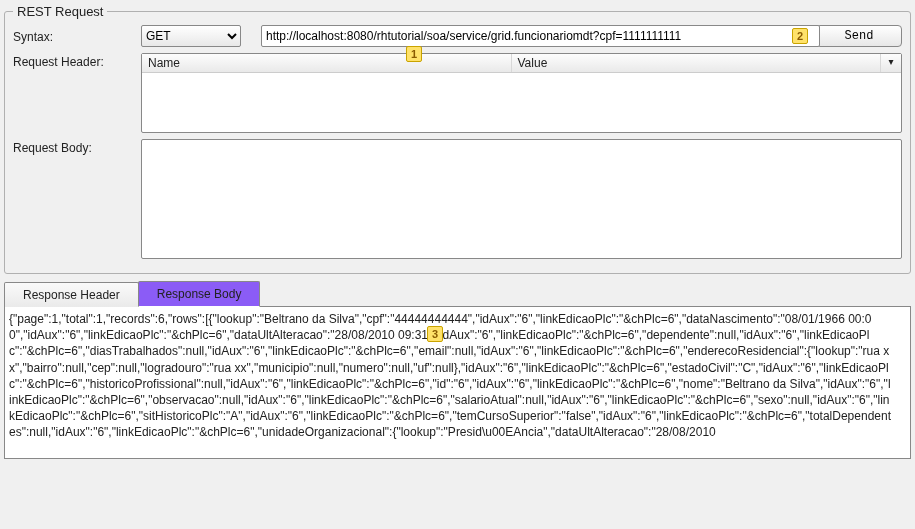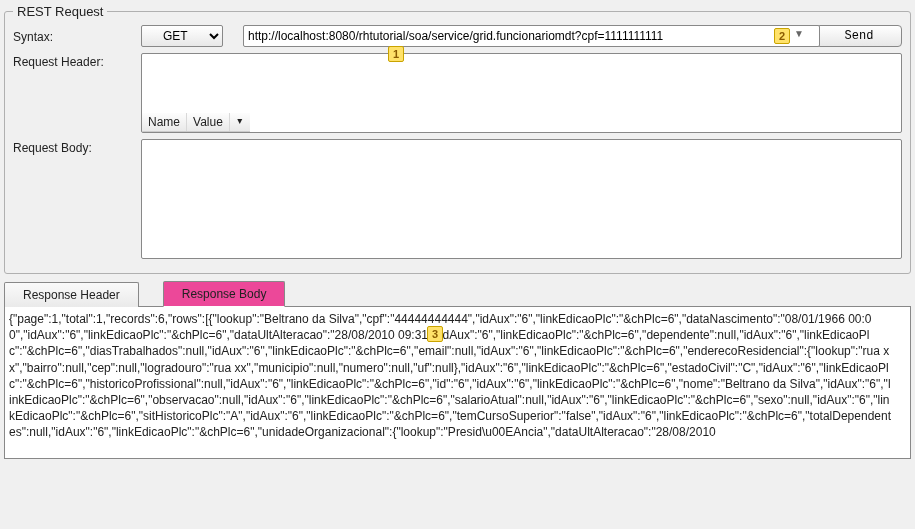--- a/index.html
+++ b/index.html
@@ -18,25 +18,25 @@
     padding: 6px 8px 8px 8px;
     background: #f0f0f0;
   }
   legend {
     padding: 0 4px;
     font-size: 13px;
   }
   .row { display: flex; align-items: center; gap: 8px; margin-bottom: 6px; }
   .label { width: 120px; flex-shrink: 0; padding-top:2px;}
   select.method {
-    width: 82px; height: 22px;
+    width: 100px; height: 22px;
     background: linear-gradient(#fff,#e8e8e8);
     border: 1px solid #888; border-radius:2px;
     font-family: inherit; font-size: 12px;
-    padding-left:17px;
+    padding-left:0;
   }
   .url-wrap { position: relative; flex: 1; }
   .url-input {
     width: 100%; height: 22px;
     border: 1px solid #888; border-radius:2px;
     padding: 2px 22px 2px 4px;
     font-family: inherit; font-size: 12px;
     background:#fff;
     margin-left:12px;
   }
@@ -51,21 +51,21 @@
     font-family: Liberation Mono, monospace; font-size: 12px;
   }
   .panel {
     flex: 1;
     border: 1px solid #888;
     background: #fff;
     border-radius:2px;
   }
   .header-table {
     height: 80px;
-    display:flex; flex-direction:row;align-items:flex-end;
+    display:flex; flex-direction:column;
   }
   .header-table .cols {
     display:flex; border-bottom:1px solid #ccc;
     background: linear-gradient(#fdfdfd,#e9e9e9);
     font-size:12px;
   }
   .header-table .cols .col {
     padding:2px 6px;
     flex:1; text-align:left;
     border-right:1px solid #d8d8d8;
@@ -89,23 +89,22 @@
     border:1px solid #888;
     border-bottom:none;
     margin-right:-1px;
     background:linear-gradient(#fafafa,#eaeaea);
     position:relative; top:1px;
     cursor:pointer;
     font-size:12px;
     border-top-left-radius:2px; border-top-right-radius:2px;
   }
   .tab.active {
-    background:#ec4899;
+    background:#8b5cf6;
     border-bottom:1px solid #fff;
-    margin-left:25px;
   }
   .response-area {
     position:relative;
     border:1px solid #888;
     border-top:none;
     background:#fff;
     padding:4px 18px 4px 4px;
     font-size:12px;
     line-height:1.35;
     word-break:break-all;

